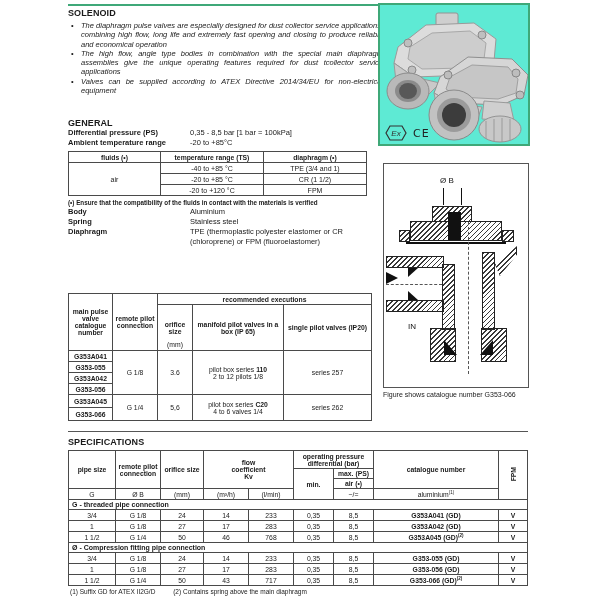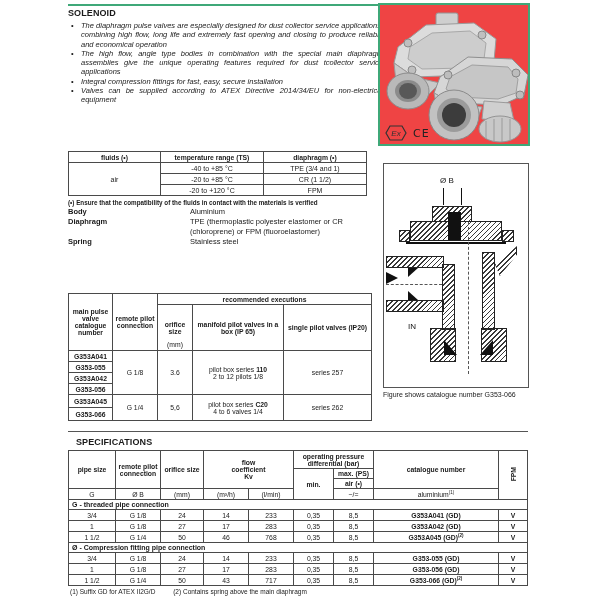--- a/index.html
+++ b/index.html
@@ -37,21 +37,21 @@
   .pilot-orifice { position:relative; vertical-align:middle; }
   .pilot-orifice .unit { position:absolute; left:0; right:0; bottom:2px; font-weight:normal; }
 
   
   .vert { writing-mode:vertical-rl; transform:rotate(180deg); font-weight:bold; font-size:6.8px; margin:0 auto; }
   .sect { text-align:left; font-weight:bold; padding-left:3px; font-size:7px; }
   td.cat { font-weight:bold; }
   sup { font-size:4.5px; }
 
   
-  .photo-box { border:2px solid #3fa878; background:#ef4444; }
+  .photo-box { border:2px solid #3fa878; background:#5eead4; }
   .logos { position:absolute; left:5px; bottom:3px; display:flex; align-items:center; gap:6px; }
   .ce { font-family:"DejaVu Sans", sans-serif; font-size:11px; letter-spacing:1px; color:#222; }
 
   .draw-box { border:1px solid #555; background:#fff; }
   .hatch {
     position:absolute; border:1px solid #222;
     background:repeating-linear-gradient(135deg, rgba(45,45,45,.95) 0 1px, transparent 1px 3.5px);
   }
   .solid { position:absolute; background:#111; }
   .dash-v { position:absolute; border-left:1px dashed #555; width:0; }
@@ -69,21 +69,20 @@
 
 <div class="page">
 
   <div class="abs greenrule" style="left:68px; top:4px; width:315px;"></div>
 
   <div class="abs features" style="left:68px; top:8px; width:315px;">
     <div class="h1">SOLENOID</div>
     <ul>
       <li>The diaphragm pulse valves are especially designed for dust collector service applications, combining high flow, long life and extremely fast opening and closing to produce reliable and economical operation</li>
       <li>The high flow, angle type bodies in combination with the special main diaphragm assemblies give the unique operating features required for dust tcollector service applications</li>
-      <li>Integral compression fittings for fast, easy, secure installation</li>
       <li>Valves can be supplied according to ATEX Directive 2014/34/EU for non-electrical equipment</li>
     </ul>
   </div>
 
   <div class="abs photo-box" style="left:378px; top:3px; width:152px; height:143px;">
     <svg width="148" height="139" viewBox="0 0 148 139">
 
       <g transform="translate(6,8)">
         <rect x="50" y="0" width="22" height="13" rx="2" fill="#cfcfcf" stroke="#949494"></rect>
         <polygon points="12,34 40,12 88,10 110,26 108,48 84,62 28,64 8,50" fill="#dcdcdc" stroke="#9a9a9a"></polygon>
@@ -118,20 +117,31 @@
     </svg>
     <div class="logos">
       <svg width="22" height="16" viewBox="0 0 22 16">
         <polygon points="5,1 17,1 21,8 17,15 5,15 1,8" fill="none" stroke="#333" stroke-width="1.2"></polygon>
         <text x="11" y="11" text-anchor="middle" font-size="8" font-style="italic" fill="#333">Ex</text>
       </svg>
       <span class="ce">CE</span>
     </div>
   </div>
 
+  <div class="abs" style="left:68px; top:118px; width:315px;">
+    <div class="h1">GENERAL</div>
+    <div class="lv">
+      <span class="lab">Differential pressure (PS)</span>
+      <span class="val">0,35 - 8,5 bar [1 bar = 100kPa]</span>
+    </div>
+    <div class="lv">
+      <span class="lab">Ambient temperature range</span>
+      <span class="val">-20 to +85°C</span>
+    </div>
+  </div>
 
   <table class="abs" style="left:68px; top:151px; width:298px;">
     <colgroup>
         <col style="width:92px">
         <col style="width:103px">
         <col style="width:103px">
       </colgroup>
     <tbody>
         <tr style="height:11px">
       <th>fluids (•)</th>
@@ -154,26 +164,26 @@
   </tbody>
     </table>
 
   <div class="abs" style="left:68px; top:198px; width:320px;">
     <div class="note">(•) Ensure that the compatibility of the fluids in contact with the materials is verified</div>
     <div class="lv">
       <span class="lab">Body</span>
       <span class="val">Aluminium</span>
     </div>
     <div class="lv">
+      <span class="lab">Spring</span>
+      <span class="val">Stainless steel</span>
+    </div>
+    <div class="lv">
       <span class="lab">Diaphragm</span>
       <span class="val">TPE (thermoplastic polyester elastomer or CR (chloroprene) or FPM (fluoroelastomer)</span>
-    </div>
-    <div class="lv">
-      <span class="lab">Spring</span>
-      <span class="val">Stainless steel</span>
     </div>
   </div>
 
   <table class="abs" style="left:68px; top:293px; width:303px;">
     <colgroup>
         <col style="width:44px">
         <col style="width:45px">
         <col style="width:35px">
         <col style="width:91px">
         <col style="width:88px">
@@ -249,21 +259,21 @@
     <div class="hatch" style="left:46px; top:164px; width:26px; height:34px;"></div>
     <div class="hatch" style="left:97px; top:164px; width:26px; height:34px;"></div>
     <div class="tri" style="left:60px; top:176px; width:13px; height:15px; clip-path:polygon(0 0,100% 100%,0 100%);"></div>
     <div class="tri" style="left:96px; top:176px; width:13px; height:15px; clip-path:polygon(100% 0,100% 100%,0 100%);"></div>
     <div class="dash-v" style="left:84px; top:58px; height:152px;"></div>
     <div class="dash-h" style="left:2px; top:120px; width:56px;"></div>
   </div>
   <div class="abs caption" style="left:383px; top:391px;">Figure shows catalogue number G353-066</div>
 
   <div class="abs" style="left:68px; top:431px; width:460px; height:1px; background:#555;"></div>
-  <div class="abs h1" style="left:76px; top:437px;">SPECIFICATIONS</div>
+  <div class="abs h1" style="left:68px; top:437px;">SPECIFICATIONS</div>
 
   <table class="abs" style="left:68px; top:450px; width:459px;">
     <colgroup>
       <col style="width:47px">
         <col style="width:45px">
         <col style="width:43px">
         <col style="width:45px">
         <col style="width:45px">
       <col style="width:40px">
         <col style="width:40px">

